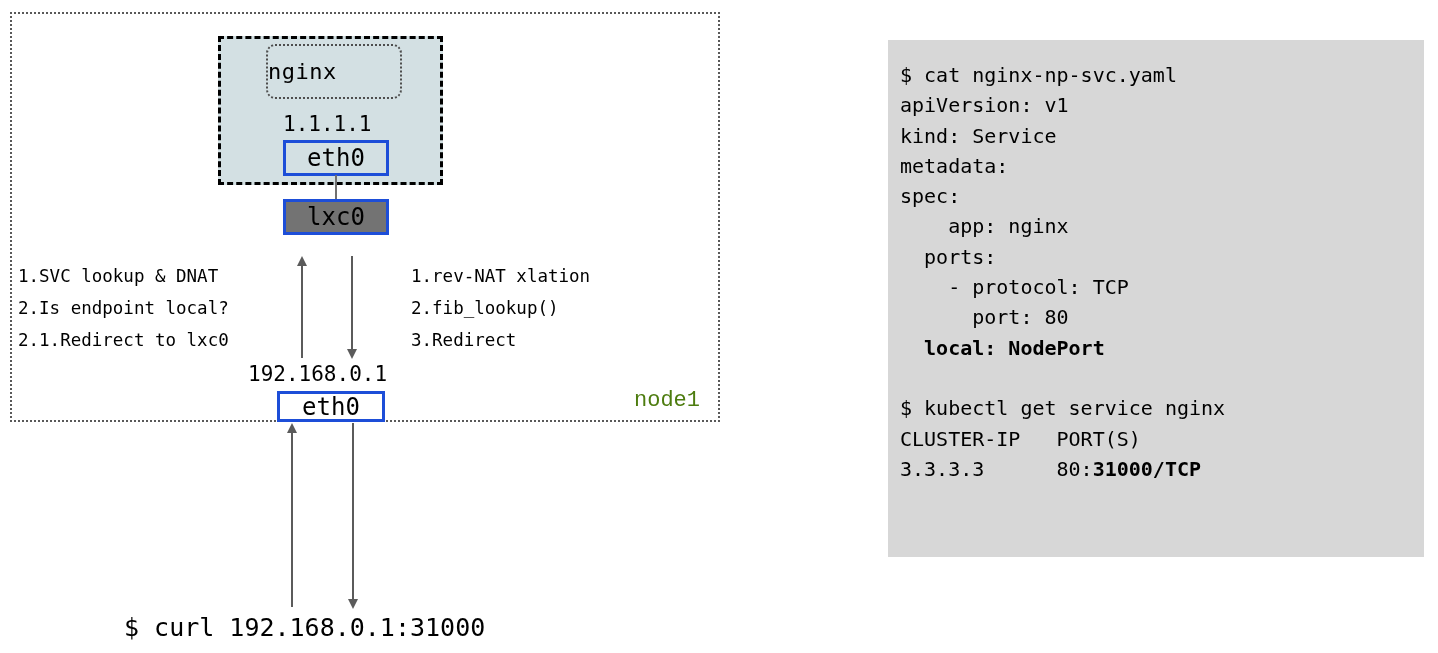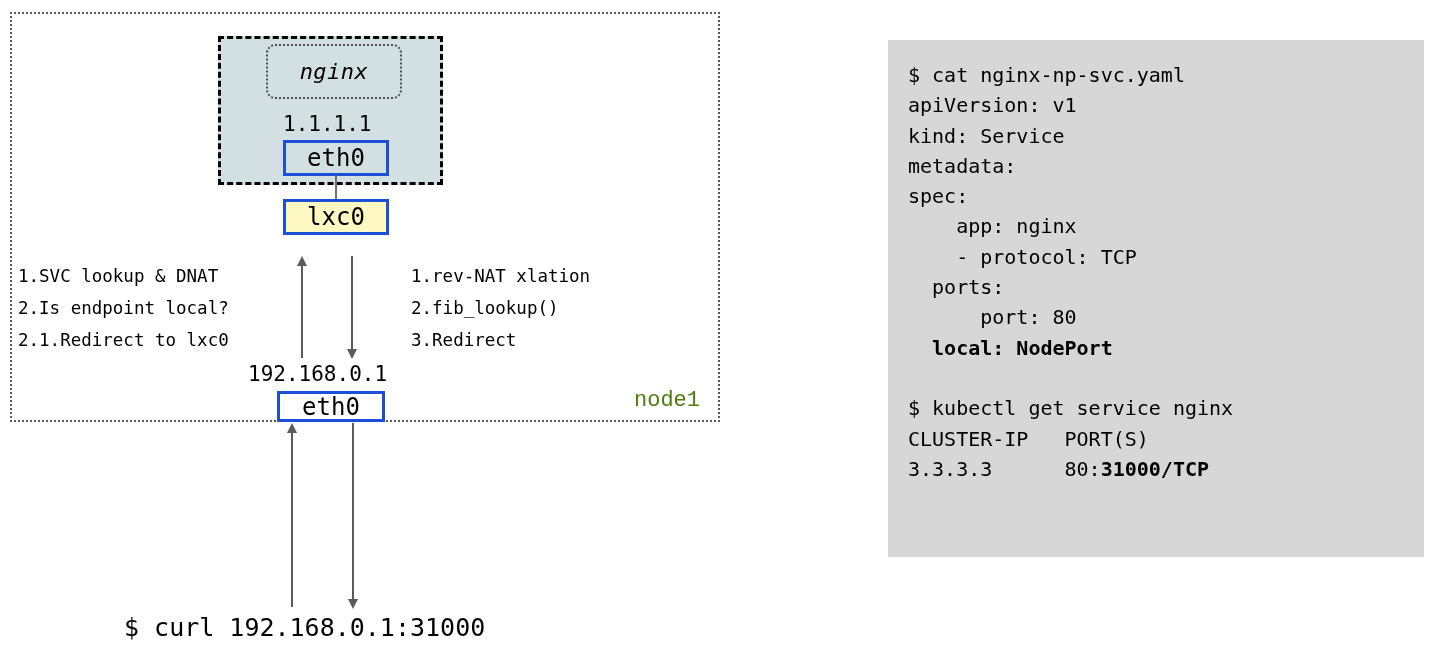--- a/index.html
+++ b/index.html
@@ -30,21 +30,21 @@
     position:absolute;left:218px;top:36px;width:225px;height:149px;
     background:#d3e0e3;
     border:3px dashed #000000;
     box-sizing:border-box;
   }
   #container-nginx{
     position:absolute;left:266px;top:44px;width:136px;height:55px;
     border:2px dotted #4d4d4d;
     border-radius:9px;
     box-sizing:border-box;
-    display:flex;align-items:center;justify-content:center;font-style:italic;
+    display:flex;align-items:center;
   }
   #container-nginx .lbl{
     font-size:22px;line-height:22px;letter-spacing:.5px;
   }
 
   .ipaddr{
     position:absolute;
     font-size:21px;line-height:21px;
     white-space:nowrap;
     text-align:left;
@@ -53,21 +53,21 @@
   #node-ip{left:248px;top:364px;width:180px;}
 
   .ifbox{
     position:absolute;
     border:3px solid #1d4ed8;
     box-sizing:border-box;
     display:flex;align-items:center;justify-content:center;
     font-size:24px;line-height:24px;
   }
   #if-pod-eth0{left:283px;top:140px;width:106px;height:36px;background:#d3e0e3;}
-  #if-lxc0{left:283px;top:199px;width:106px;height:36px;background:#fef9c3;}
+  #if-lxc0{left:283px;top:199px;width:106px;height:36px;background:#737373;}
   #if-node-eth0{left:277px;top:391px;width:108px;height:31px;background:#ffffff;}
 
   
   #veth-link{
     position:absolute;left:335px;top:175px;width:2px;height:25px;
     background:#707070;
   }
 
   
   .arrow-line{position:absolute;background:#5b5b5b;width:2px;}
@@ -100,21 +100,21 @@
   #curl-cmd{
     position:absolute;left:124px;top:614px;
     font-size:25px;line-height:28px;white-space:nowrap;
   }
 
   
   #code-panel{
     position:absolute;left:888px;top:40px;width:536px;height:517px;
     background:#d7d7d7;
     box-sizing:border-box;
-    padding:20px 0 0 20px;
+    padding:20px 0 0 12px;
   }
   #code-panel .code-line{
     font-size:20px;line-height:30.3px;
     white-space:pre;
     color:#000;
   }
   #code-panel .code-line.bold{font-weight:bold;}
   #code-panel .code-line.blank{height:30.3px;}
   .b{font-weight:bold;}
 </style>
@@ -166,22 +166,22 @@
 
   <div id="curl-cmd">$ curl 192.168.0.1:31000</div>
 
   <div id="code-panel">
     <div class="code-line">$ cat nginx-np-svc.yaml</div>
     <div class="code-line">apiVersion: v1</div>
     <div class="code-line">kind: Service</div>
     <div class="code-line">metadata:</div>
     <div class="code-line">spec:</div>
     <div class="code-line">    app: nginx</div>
+    <div class="code-line">  ports:</div>
     <div class="code-line">    - protocol: TCP</div>
-    <div class="code-line">  ports:</div>
     <div class="code-line">      port: 80</div>
     <div class="code-line bold">  local: NodePort</div>
     <div class="code-line blank"></div>
     <div class="code-line">$ kubectl get service nginx</div>
     <div class="code-line">CLUSTER-IP   PORT(S)</div>
     <div class="code-line"><span>3.3.3.3      80:</span><span class="b">31000/TCP</span></div>
   </div>
 
 </div>
 

